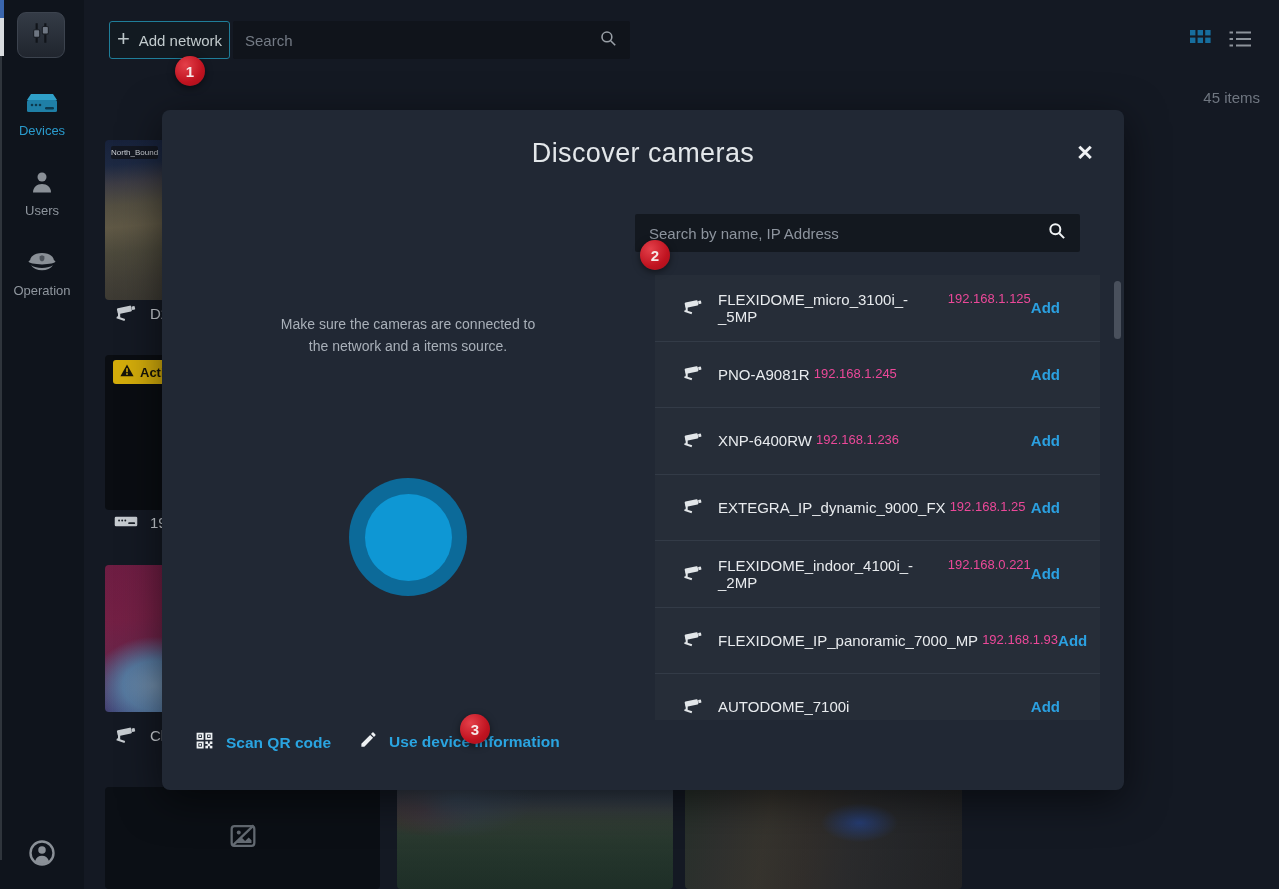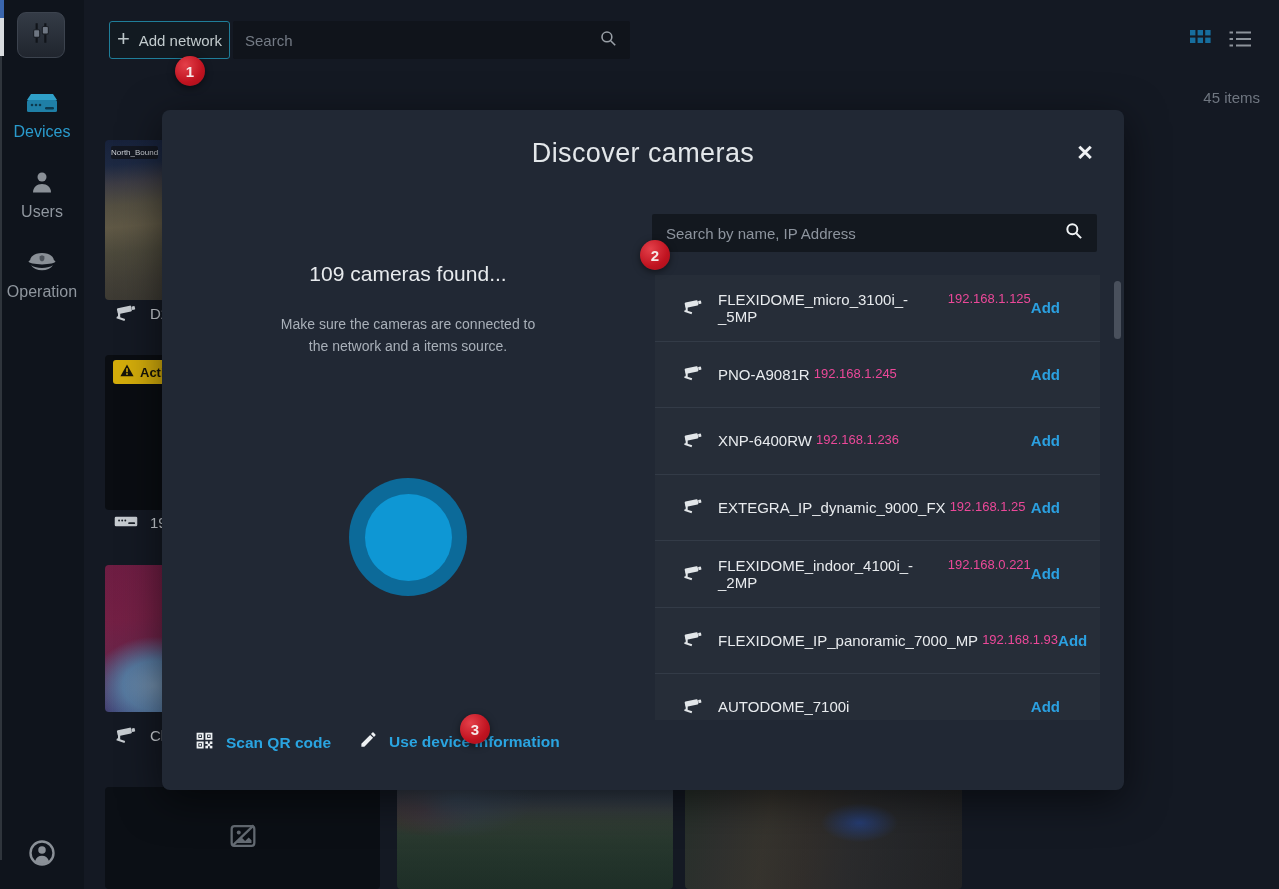--- a/index.html
+++ b/index.html
@@ -11,21 +11,21 @@
   .edge-blue  { position:absolute; left:0; top:0;  width:4px; height:18px; background:#3a66ad; z-index:30;}
   .edge-white { position:absolute; left:0; top:18px; width:4px; height:38px; background:#d9dcdf; z-index:30;}
   .edge-line  { position:absolute; left:0; top:56px; width:2px; height:804px; background:#4a5058; opacity:.55; z-index:30;}
 
   
   .sidebar { position:absolute; left:0; top:0; width:84px; height:889px; background:#0f141c; z-index:2; }
   .app-logo { position:absolute; left:17px; top:12px; width:48px; height:46px; border-radius:9px;
               background:linear-gradient(180deg,#343b46,#20252e); border:1px solid #3c434e;
               display:flex; align-items:center; justify-content:center; cursor:pointer; }
   .side-item { position:absolute; left:0; width:84px; display:flex; flex-direction:column; align-items:center; gap:5px; cursor:pointer; }
-  .side-item .lbl { font-size:16px; color:#8f969e; }
+  .side-item .lbl { font-size:13px; color:#8f969e; }
   .side-item.active .lbl { color:#2a9bcd; }
   .side-item svg { display:block; }
 
   
   .add-device-btn { position:absolute; left:109px; top:21px; width:121px; height:38px; z-index:3;
                     background:#121a21; border:1px solid #1f7e99; border-radius:3px;
                     display:flex; align-items:center; justify-content:center; gap:9px;
                     color:#c2cbcd; font-size:15px; cursor:pointer; }
   .add-device-btn .plus { font-size:22px; font-weight:300; color:#bcc5c8; line-height:1; margin-top:-2px; }
   .top-search { position:absolute; left:233px; top:21px; width:397px; height:38px; background:#10141b;
@@ -78,21 +78,21 @@
                    font-size:21px; color:#e7eaed; }
   .found-sub { position:absolute; left:46px; top:203px; width:400px; text-align:center;
                font-size:14px; color:#a9b0b9; line-height:1.6; }
   .scan-outer { position:absolute; left:187px; top:368px; width:118px; height:118px; border-radius:50%;
                 background:#0c6a99; display:flex; align-items:center; justify-content:center; }
   .scan-inner { width:87px; height:87px; border-radius:50%; background:#0e97d4; }
   .modal-footer { position:absolute; left:32px; top:620px; display:flex; align-items:flex-start; gap:28px; }
   .footer-link { display:flex; align-items:center; gap:11px; cursor:pointer;
                  color:#2aa4e0; font-size:15.5px; font-weight:bold; }
 
-  .modal-search { position:absolute; left:490px; top:104px; width:445px; height:38px; background:#13181f;
+  .modal-search { position:absolute; left:473px; top:104px; width:445px; height:38px; background:#13181f;
                   border-radius:2px; display:flex; align-items:center; }
   .modal-search input { flex:1; background:transparent; border:none; outline:none; color:#d4d9de;
                         font-size:15px; padding:0 14px; font-family:"Liberation Sans",sans-serif; }
   .modal-search input::placeholder { color:#8d949e; }
   .modal-search .mag { margin-right:13px; cursor:pointer; }
 
   .camera-list { position:absolute; left:493px; top:165px; width:445px; height:445px;
                  background:#262d38; overflow:hidden; }
   .camera-row { height:66.5px; display:flex; align-items:center; padding-left:26px;
                 border-bottom:1px solid #333b47; }
@@ -285,21 +285,20 @@
       </svg>
     </span>
   </div>
   <div class="tile thumb-campus" style="left:397px; top:787px; width:276px; height:102px;"></div>
   <div class="tile thumb-traffic" style="left:685px; top:787px; width:277px; height:102px;"></div>
 
   <div class="modal">
     <div class="modal-title">Discover cameras</div>
     <div class="modal-close">✕</div>
 
-    <div class="found-heading">109 cameras found...</div>
     <div class="found-sub">
       <span>Make sure the cameras are connected to</span><br>
       <span>the network and a items source.</span>
     </div>
 
     <div class="scan-outer">
       <div class="scan-inner"></div>
     </div>
 
     <div class="modal-footer">

